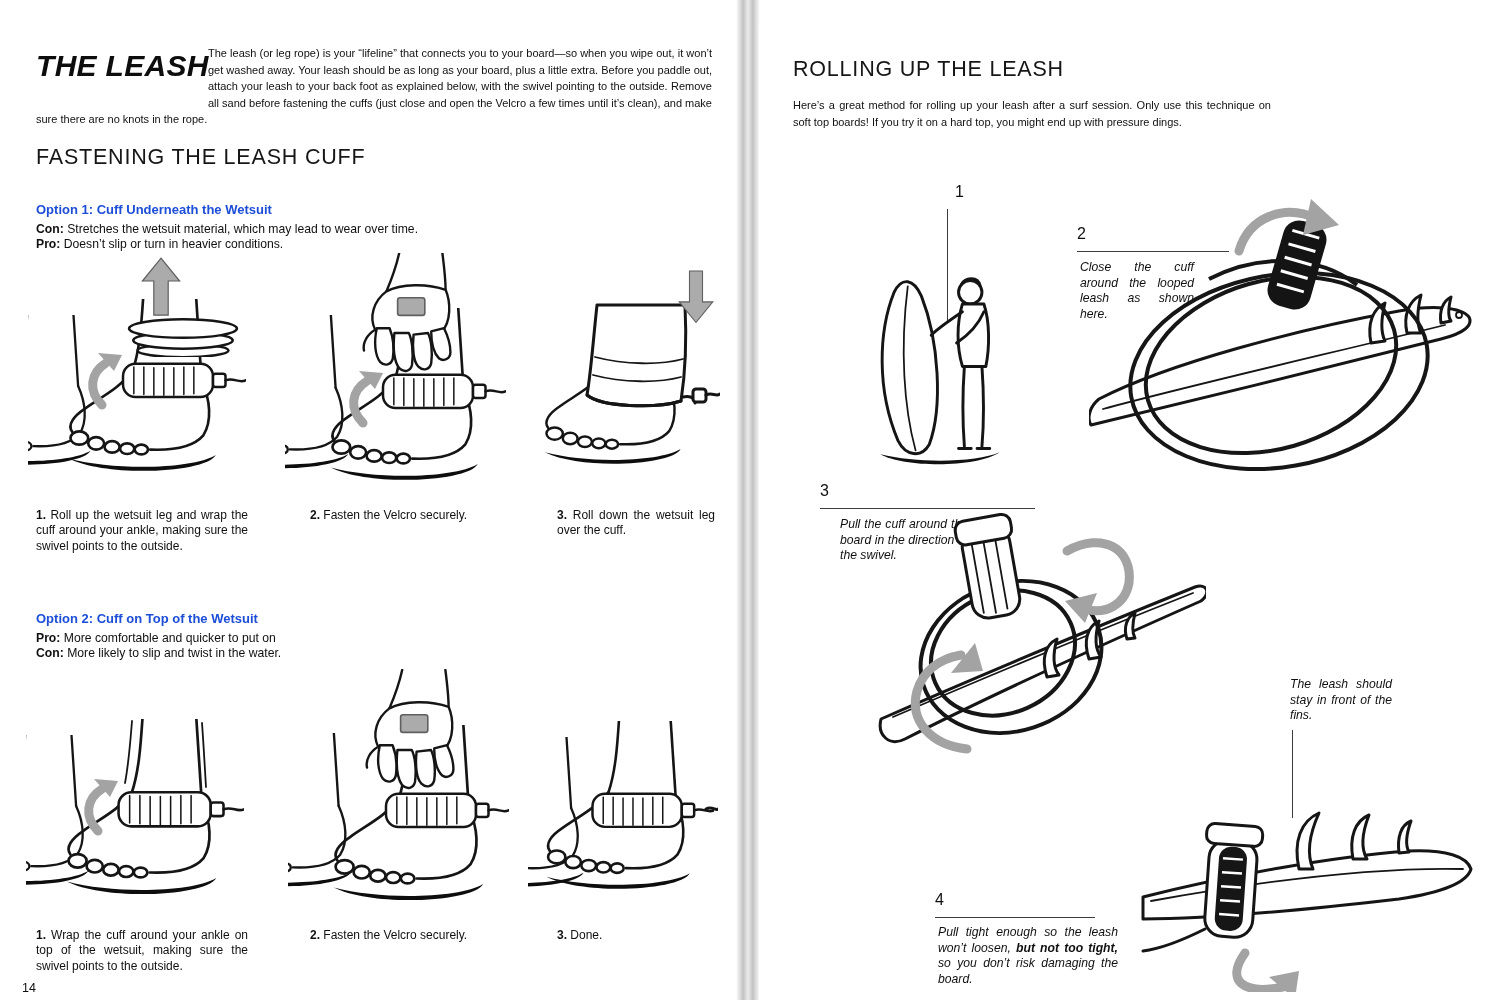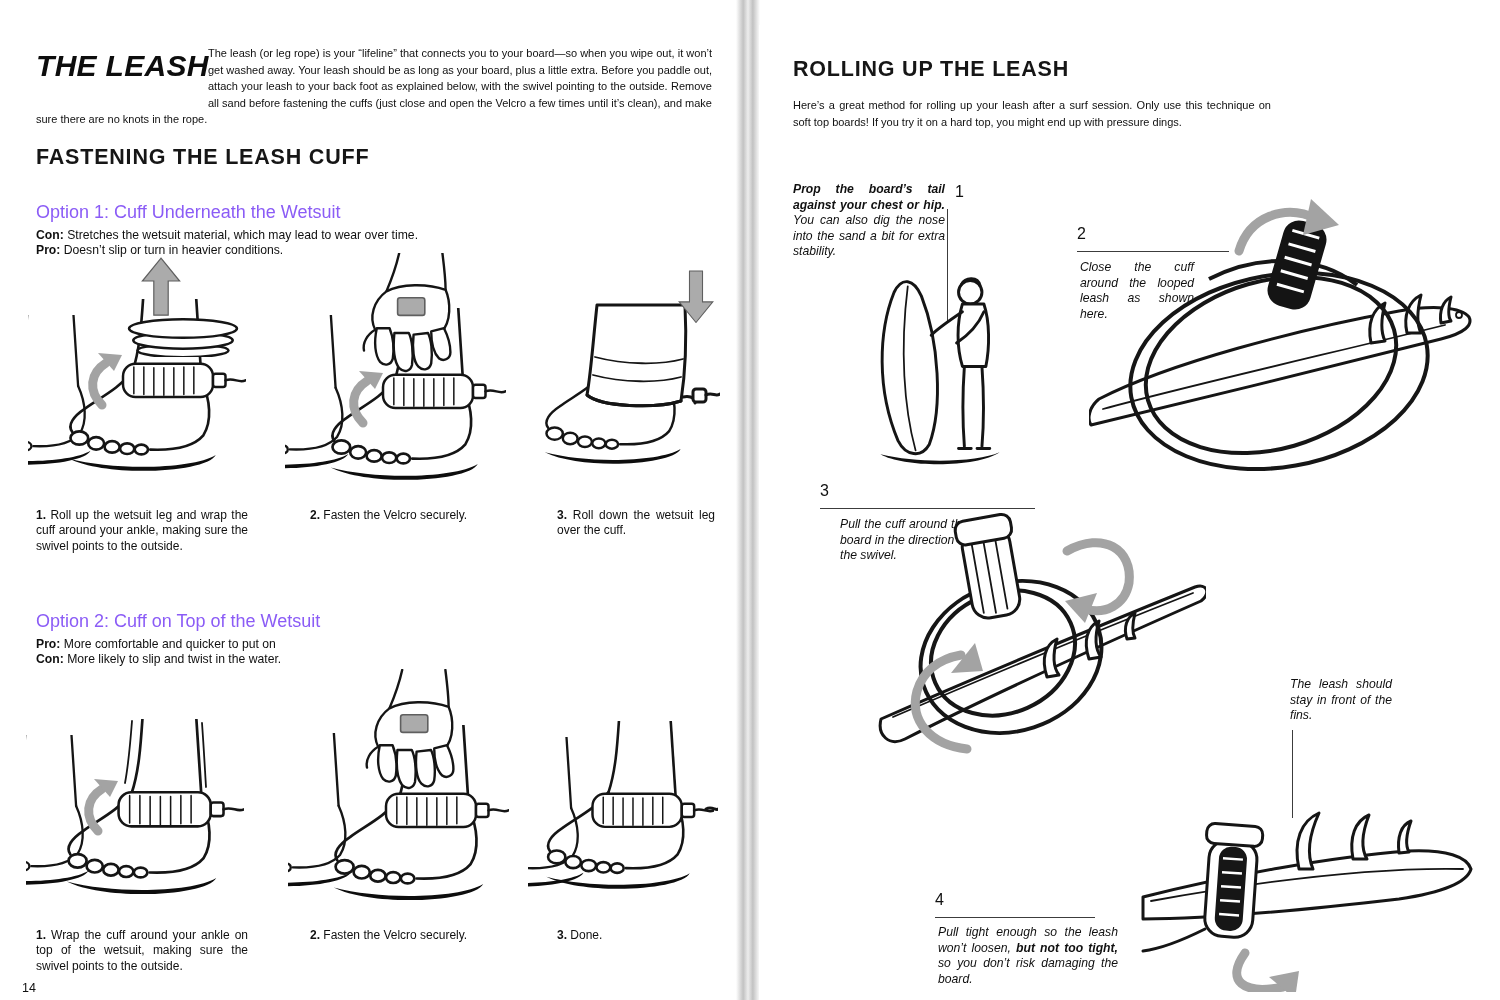--- a/index.html
+++ b/index.html
@@ -8,22 +8,22 @@
   .spread { position:absolute; inset:0; background:#fff; }
   .page { position:absolute; top:0; height:1000px; background:#fff;margin-top:25px; }
   .lp { left:0; width:737px; }
   .rp { left:759px; width:741px; }
   .gutter { position:absolute; left:736px; top:0; width:24px; height:1000px;
             background:linear-gradient(90deg,#fff 0%,#c2c2c2 30%,#ededed 50%,#c2c2c2 70%,#fff 100%); }
 
   h1.book-title { font-size:30px; font-style:italic; font-weight:bold; letter-spacing:.3px;
                   width:172px; height:62px; float:left; color:#0d0d0d; white-space:nowrap; padding-top:4px; }
   .intro { font-size:11px; line-height:16.6px; text-align:justify; color:#101010; }
-  .sec-head { font-size:21.5px; font-weight:700; letter-spacing:.8px; color:#161616; }
-  .opt-head { font-size:18px; font-weight:normal; margin-bottom:5px; color:#8b5cf6; }
+  .sec-head { font-size:21.5px; font-weight:400; letter-spacing:.8px; color:#161616; }
+  .opt-head { font-size:13px; font-weight:bold; margin-bottom:5px; color:#1d4ed8; }
   .procon { font-size:12.2px; line-height:14.8px; color:#101010; }
   .cap { position:absolute; font-size:12px; line-height:15.4px; text-align:justify; color:#101010; }
   .rcap { position:absolute; font-size:12.2px; line-height:15.6px; font-style:italic; text-align:justify; color:#101010; }
   .stepnum { position:absolute; font-size:16px; color:#101010; }
   .rule { position:absolute; border-top:1.3px solid #3c3c3c; height:0; }
   .vrule { position:absolute; border-left:1.3px solid #3c3c3c; width:0; }
   .pgnum { position:absolute; font-size:12.5px; color:#101010; }
   .panel { position:absolute; }
 
   
@@ -184,21 +184,20 @@
     <div class="pgnum" style="left:22px;top:956px">14</div>
   </div>
 
   <div class="gutter"></div>
 
   <div class="page rp">
 
     <h2 class="sec-head" style="position:absolute;left:34px;top:32px;">ROLLING UP THE LEASH</h2>
     <p class="intro" style="position:absolute;left:34px;top:72px;width:478px;">Here’s a great method for rolling up your leash after a surf session. Only use this technique on soft top boards! If you try it on a hard top, you might end up with pressure dings.</p>
 
-    <p class="rcap" style="left:34px;top:157px;width:152px"><span></span><b>Prop the board’s tail against your chest or hip.</b><span> You can also dig the nose into the sand a bit for extra stability.</span></p>
     <div class="stepnum" style="left:196px;top:158px">1</div>
     <div class="vrule" style="left:188px;top:184px;height:114px"></div>
 
     <svg class="panel" style="left:100px;top:236px" width="160" height="205" viewBox="0 0 160 210">
       <path d="M20,198 C60,208 120,206 142,196 C120,212 44,212 20,198 Z" fill="#111"></path>
       <path class="lnf" d="M34,32 C18,72 16,132 38,184 C46,200 62,202 70,188 C84,150 80,82 62,36 C54,18 42,16 34,32 Z"></path>
       <path class="ln2" d="M48,26 C40,90 44,150 56,194"></path>
       <circle class="lnf" cx="112" cy="32" r="12"></circle>
       <path class="ln" d="M103,24 C107,16 120,16 122,25"></path>
       <path class="lnf" d="M104,44 C98,64 98,88 104,108 L128,108 C132,88 132,62 126,44 Z"></path>

